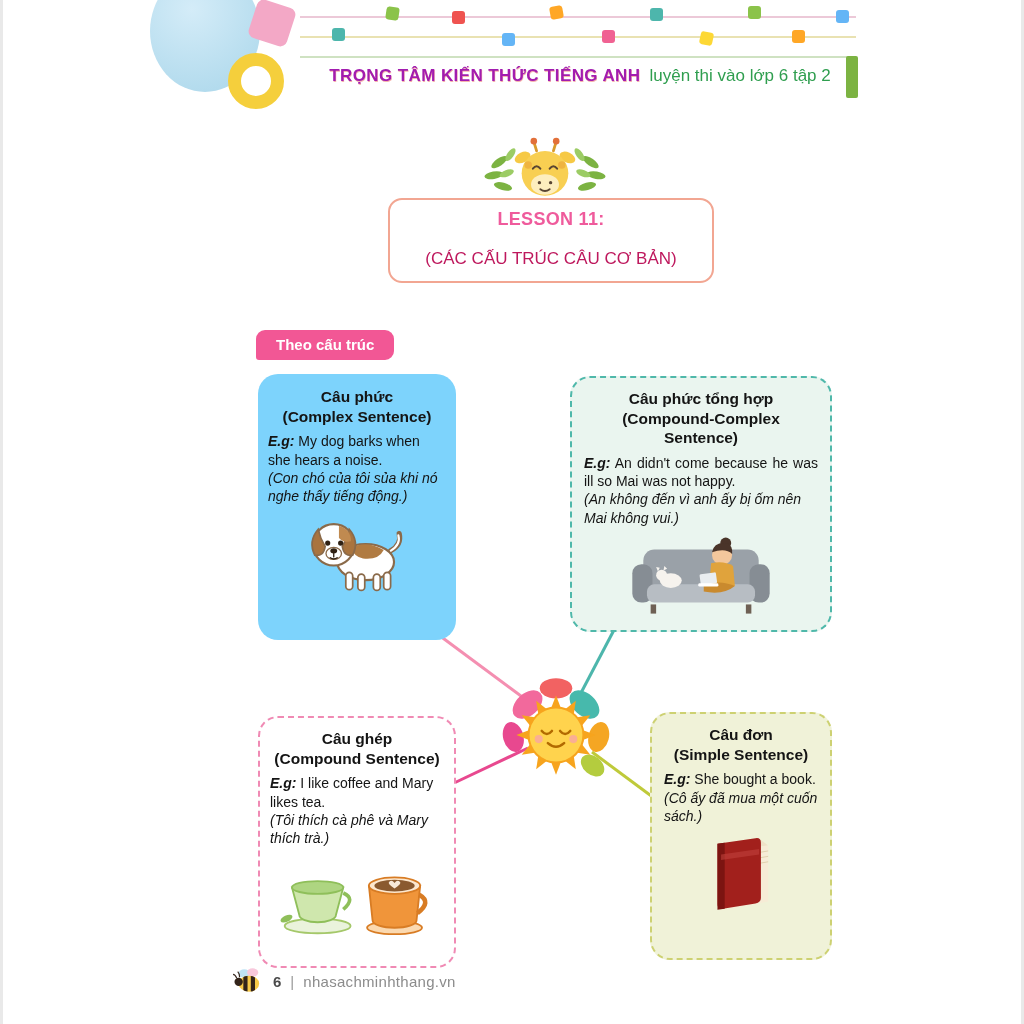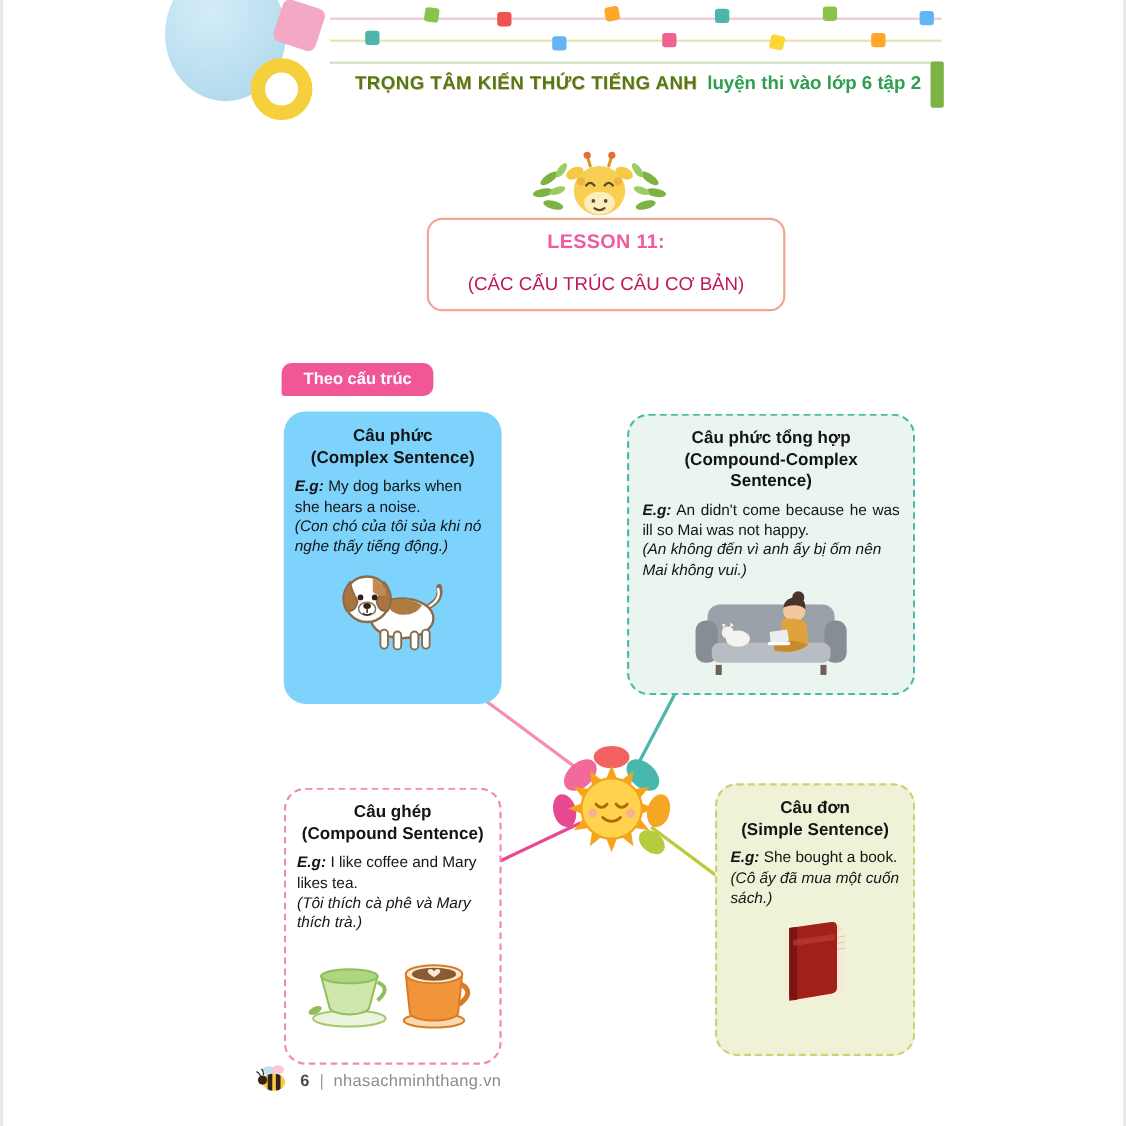--- a/index.html
+++ b/index.html
@@ -19,23 +19,23 @@
     background:#f3a8c6; border-radius:7px; transform:rotate(18deg); }
   .decor-ring-yellow { position:absolute; left:228px; top:53px; width:56px; height:56px;
     border-radius:50%; border:13px solid #f5cf3c; background:#fff; box-sizing:border-box; }
   .staff-line { position:absolute; left:300px; width:556px; height:2px; }
   .sq { position:absolute; width:13px; height:13px; border-radius:3px; }
   .decor-bar-green { position:absolute; left:846px; top:56px; width:12px; height:42px;
     background:#7cb342; border-radius:2px; }
 
   .header-title { position:absolute; left:300px; top:66px; width:560px; text-align:center;
     font-size:17px; white-space:nowrap; }
-  .header-title .main { color:#4d7c0f; font-weight:800; letter-spacing:0.4px;
+  .header-title .main { color:#a21caf; font-weight:800; letter-spacing:0.4px;
     text-shadow:0.5px 0.5px 0 #f6b5ad;text-align:center; }
-  .header-title .sub { color:#2f9e4f; font-weight:700; margin-left:9px; }
+  .header-title .sub { color:#2f9e4f; font-weight:400; margin-left:9px; }
 
   
   .giraffe-wrap { position:absolute; left:475px; top:136px; }
   .lesson-box { position:absolute; left:388px; top:198px; width:326px;
     border:2.5px solid #f2a692; border-radius:14px; background:#fff;
     text-align:center; padding:9px 10px 12px; box-sizing:border-box; }
   .lesson-label { color:#ef5b9c; font-weight:800; font-size:18px; letter-spacing:0.3px; }
   .lesson-title-en { font-weight:800; font-size:18.5px; color:#0d0d0d; margin-top:4px; }
   .lesson-title-vi { font-size:17px; margin-top:19px; font-weight:500; color:#be185d; }
 

